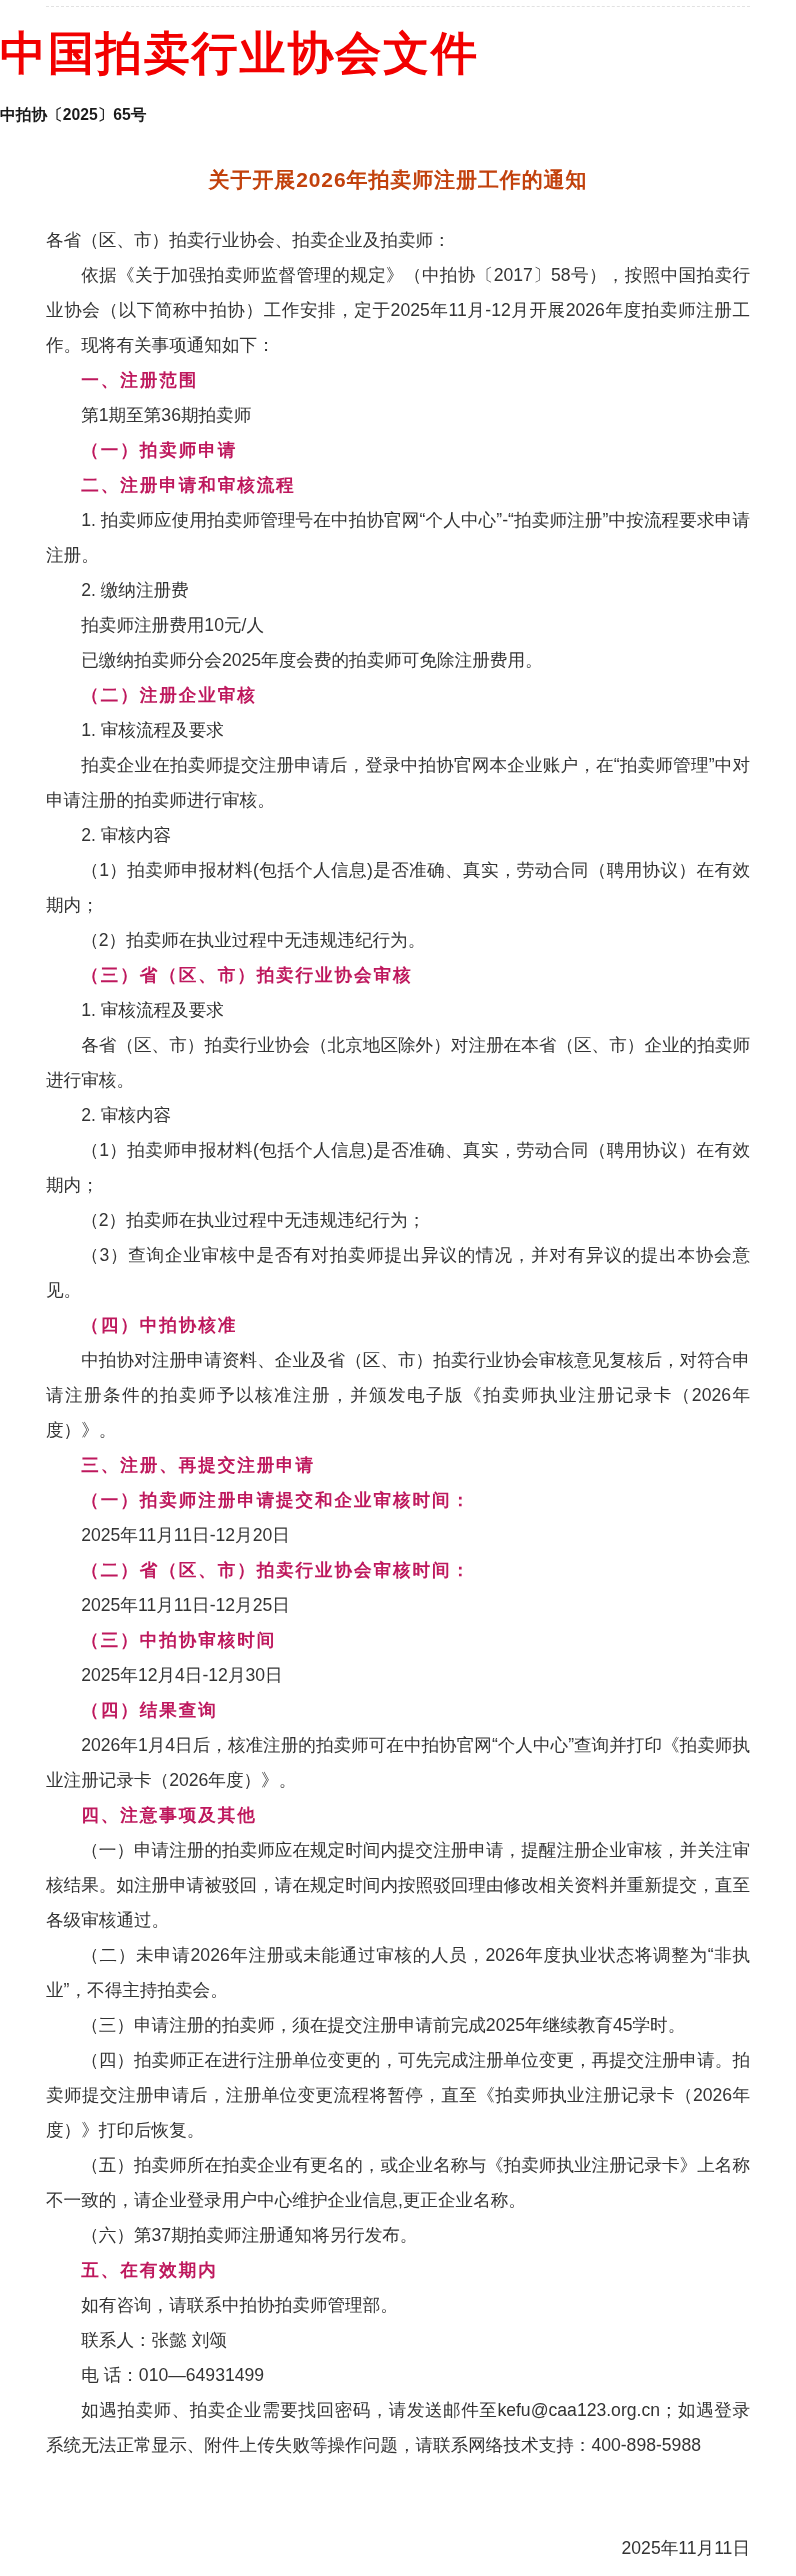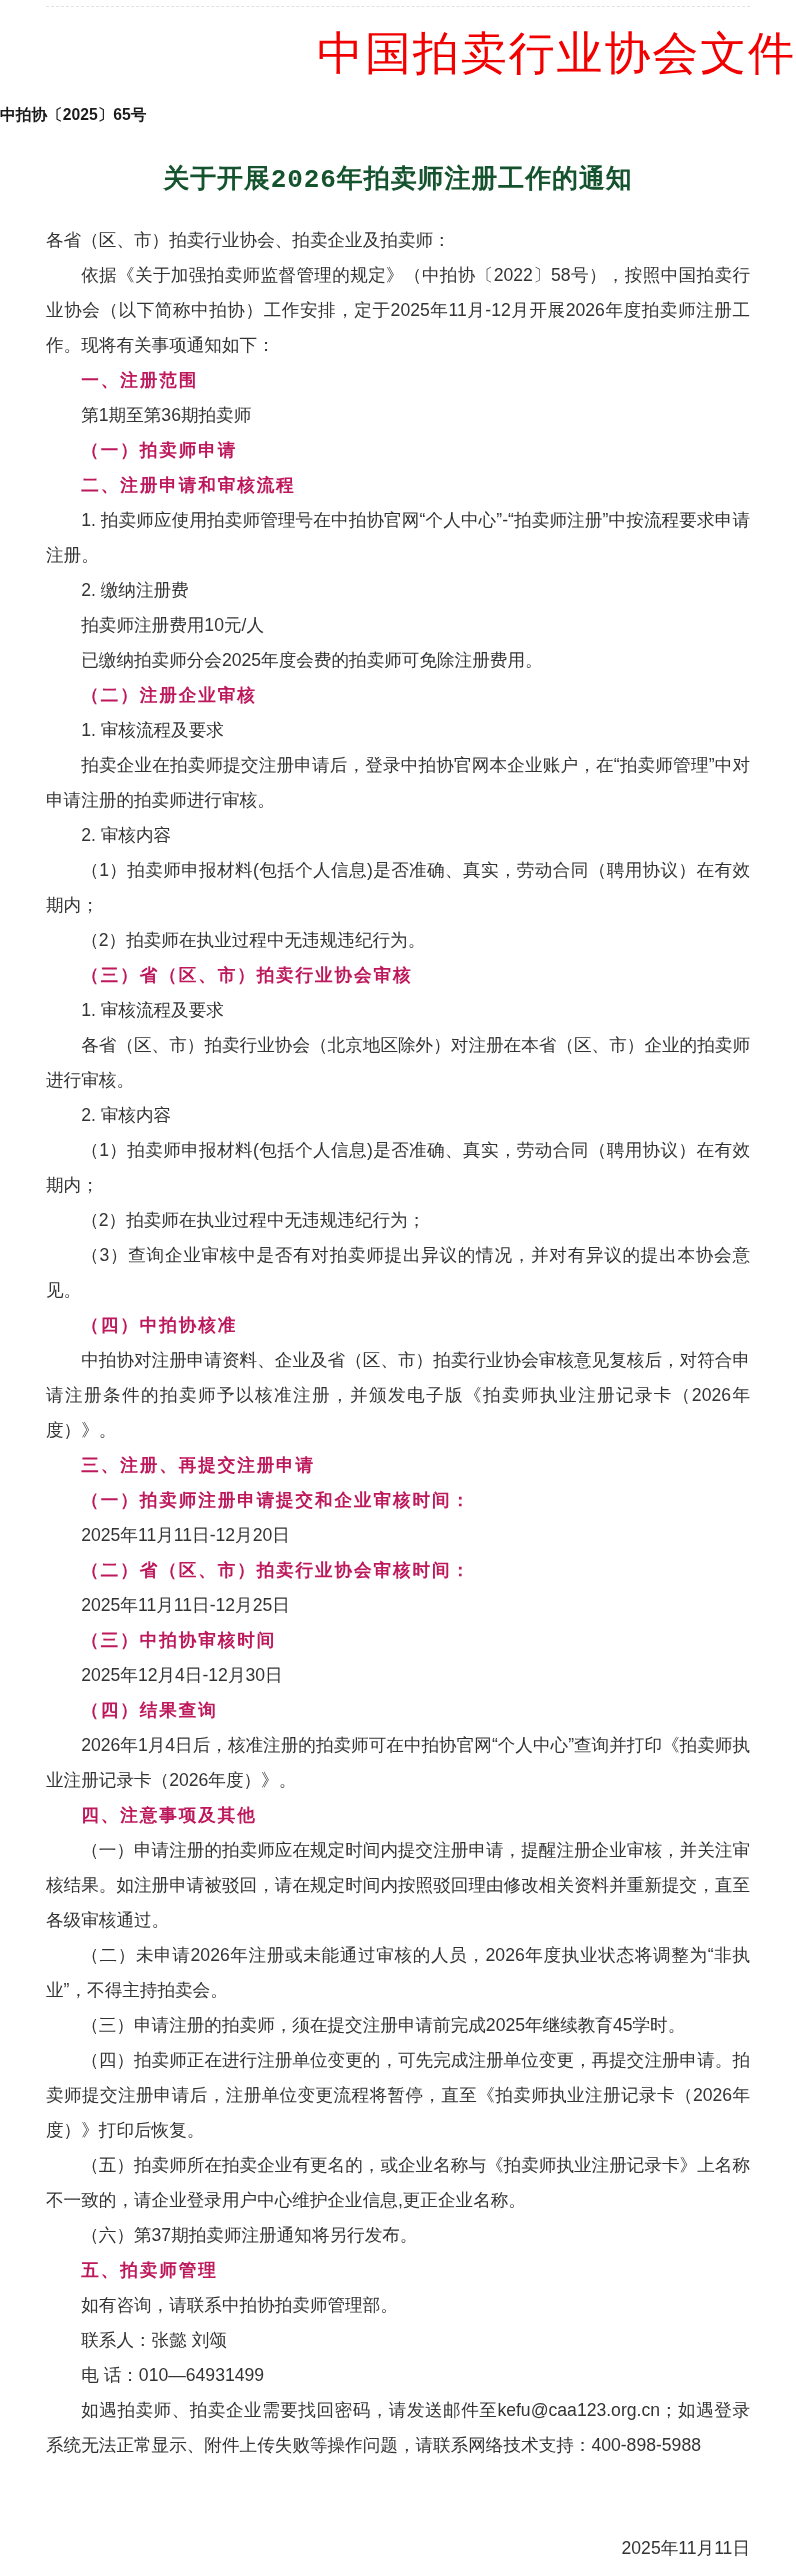--- a/index.html
+++ b/index.html
@@ -11,42 +11,42 @@
     color: #333333;
   }
   .page { width: 796px; background: #ffffff; padding-bottom: 37px; }
   .top-rule {
     border-top: 0.9px dashed #e2e2e2;
     margin: 5.6px 46px 0 46px;
     height: 0;
   }
   .org-title {
     margin-top: 18.5px;
-    text-align: right;
+    text-align: left;
     font-size: 46px;
-    font-weight: normal;
+    font-weight: bold;
     letter-spacing: 1.9px;
     color: #f20000;
     line-height: 57px;
   }
   .doc-number {
     margin-top: 22px;
     font-size: 15.7px;
     font-weight: bold;
     color: #1a1a1a;
     line-height: 22px;
   }
   .doc-title {
     margin-top: 39px;
     text-align: center;
-    font-size: 26px;
+    font-size: 21px;
     font-weight: 600;
     letter-spacing: 0.9px;
-    color: #14532d;
-    font-family: Liberation Mono, monospace;
+    color: #c2410c;
+    font-family: Liberation Sans, sans-serif;
     line-height: 30px;
   }
   .content {
     margin-top: 28px;
     padding: 0 46px;
     font-size: 17.6px;
     line-height: 35px;
     text-align: justify;
   }
   .para { text-indent: 2em; }
@@ -74,21 +74,21 @@
   <div class="top-rule"></div>
 
   <div class="org-title">中国拍卖行业协会文件</div>
 
   <div class="doc-number">中拍协〔2025〕65号</div>
 
   <div class="doc-title">关于开展2026年拍卖师注册工作的通知</div>
 
   <div class="content">
       <p class="para body no-indent">各省（区、市）拍卖行业协会、拍卖企业及拍卖师：</p>
-      <p class="para body">依据《关于加强拍卖师监督管理的规定》（中拍协〔2022〕58号），按照中国拍卖行业协会（以下简称中拍协）工作安排，定于2025年11月-12月开展2026年度拍卖师注册工作。现将有关事项通知如下：</p>
+      <p class="para body">依据《关于加强拍卖师监督管理的规定》（中拍协〔2017〕58号），按照中国拍卖行业协会（以下简称中拍协）工作安排，定于2025年11月-12月开展2026年度拍卖师注册工作。现将有关事项通知如下：</p>
       <p class="para section">一、注册范围</p>
       <p class="para body">第1期至第36期拍卖师</p>
       <p class="para sub">（一）拍卖师申请</p>
       <p class="para section">二、注册申请和审核流程</p>
       <p class="para body">1. 拍卖师应使用拍卖师管理号在中拍协官网“个人中心”-“拍卖师注册”中按流程要求申请注册。</p>
       <p class="para body">2. 缴纳注册费</p>
       <p class="para body">拍卖师注册费用10元/人</p>
       <p class="para body">已缴纳拍卖师分会2025年度会费的拍卖师可免除注册费用。</p>
       <p class="para sub">（二）注册企业审核</p>
       <p class="para body">1. 审核流程及要求</p>
@@ -114,21 +114,21 @@
       <p class="para body">2025年12月4日-12月30日</p>
       <p class="para sub">（四）结果查询</p>
       <p class="para body">2026年1月4日后，核准注册的拍卖师可在中拍协官网“个人中心”查询并打印《拍卖师执业注册记录卡（2026年度）》。</p>
       <p class="para section">四、注意事项及其他</p>
       <p class="para body">（一）申请注册的拍卖师应在规定时间内提交注册申请，提醒注册企业审核，并关注审核结果。如注册申请被驳回，请在规定时间内按照驳回理由修改相关资料并重新提交，直至各级审核通过。</p>
       <p class="para body">（二）未申请2026年注册或未能通过审核的人员，2026年度执业状态将调整为“非执业”，不得主持拍卖会。</p>
       <p class="para body">（三）申请注册的拍卖师，须在提交注册申请前完成2025年继续教育45学时。</p>
       <p class="para body">（四）拍卖师正在进行注册单位变更的，可先完成注册单位变更，再提交注册申请。拍卖师提交注册申请后，注册单位变更流程将暂停，直至《拍卖师执业注册记录卡（2026年度）》打印后恢复。</p>
       <p class="para body">（五）拍卖师所在拍卖企业有更名的，或企业名称与《拍卖师执业注册记录卡》上名称不一致的，请企业登录用户中心维护企业信息,更正企业名称。</p>
       <p class="para body">（六）第37期拍卖师注册通知将另行发布。</p>
-      <p class="para section">五、拍卖师管理</p>
+      <p class="para section">五、在有效期内</p>
       <p class="para body">如有咨询，请联系中拍协拍卖师管理部。</p>
       <p class="para body">联系人：张懿 刘颂</p>
       <p class="para body">电 话：010—64931499</p>
       <p class="para body">如遇拍卖师、拍卖企业需要找回密码，请发送邮件至kefu@caa123.org.cn；如遇登录系统无法正常显示、附件上传失败等操作问题，请联系网络技术支持：400-898-5988</p>
     </div>
 
   <div class="doc-date">2025年11月11日</div>
 </div>
 
 

